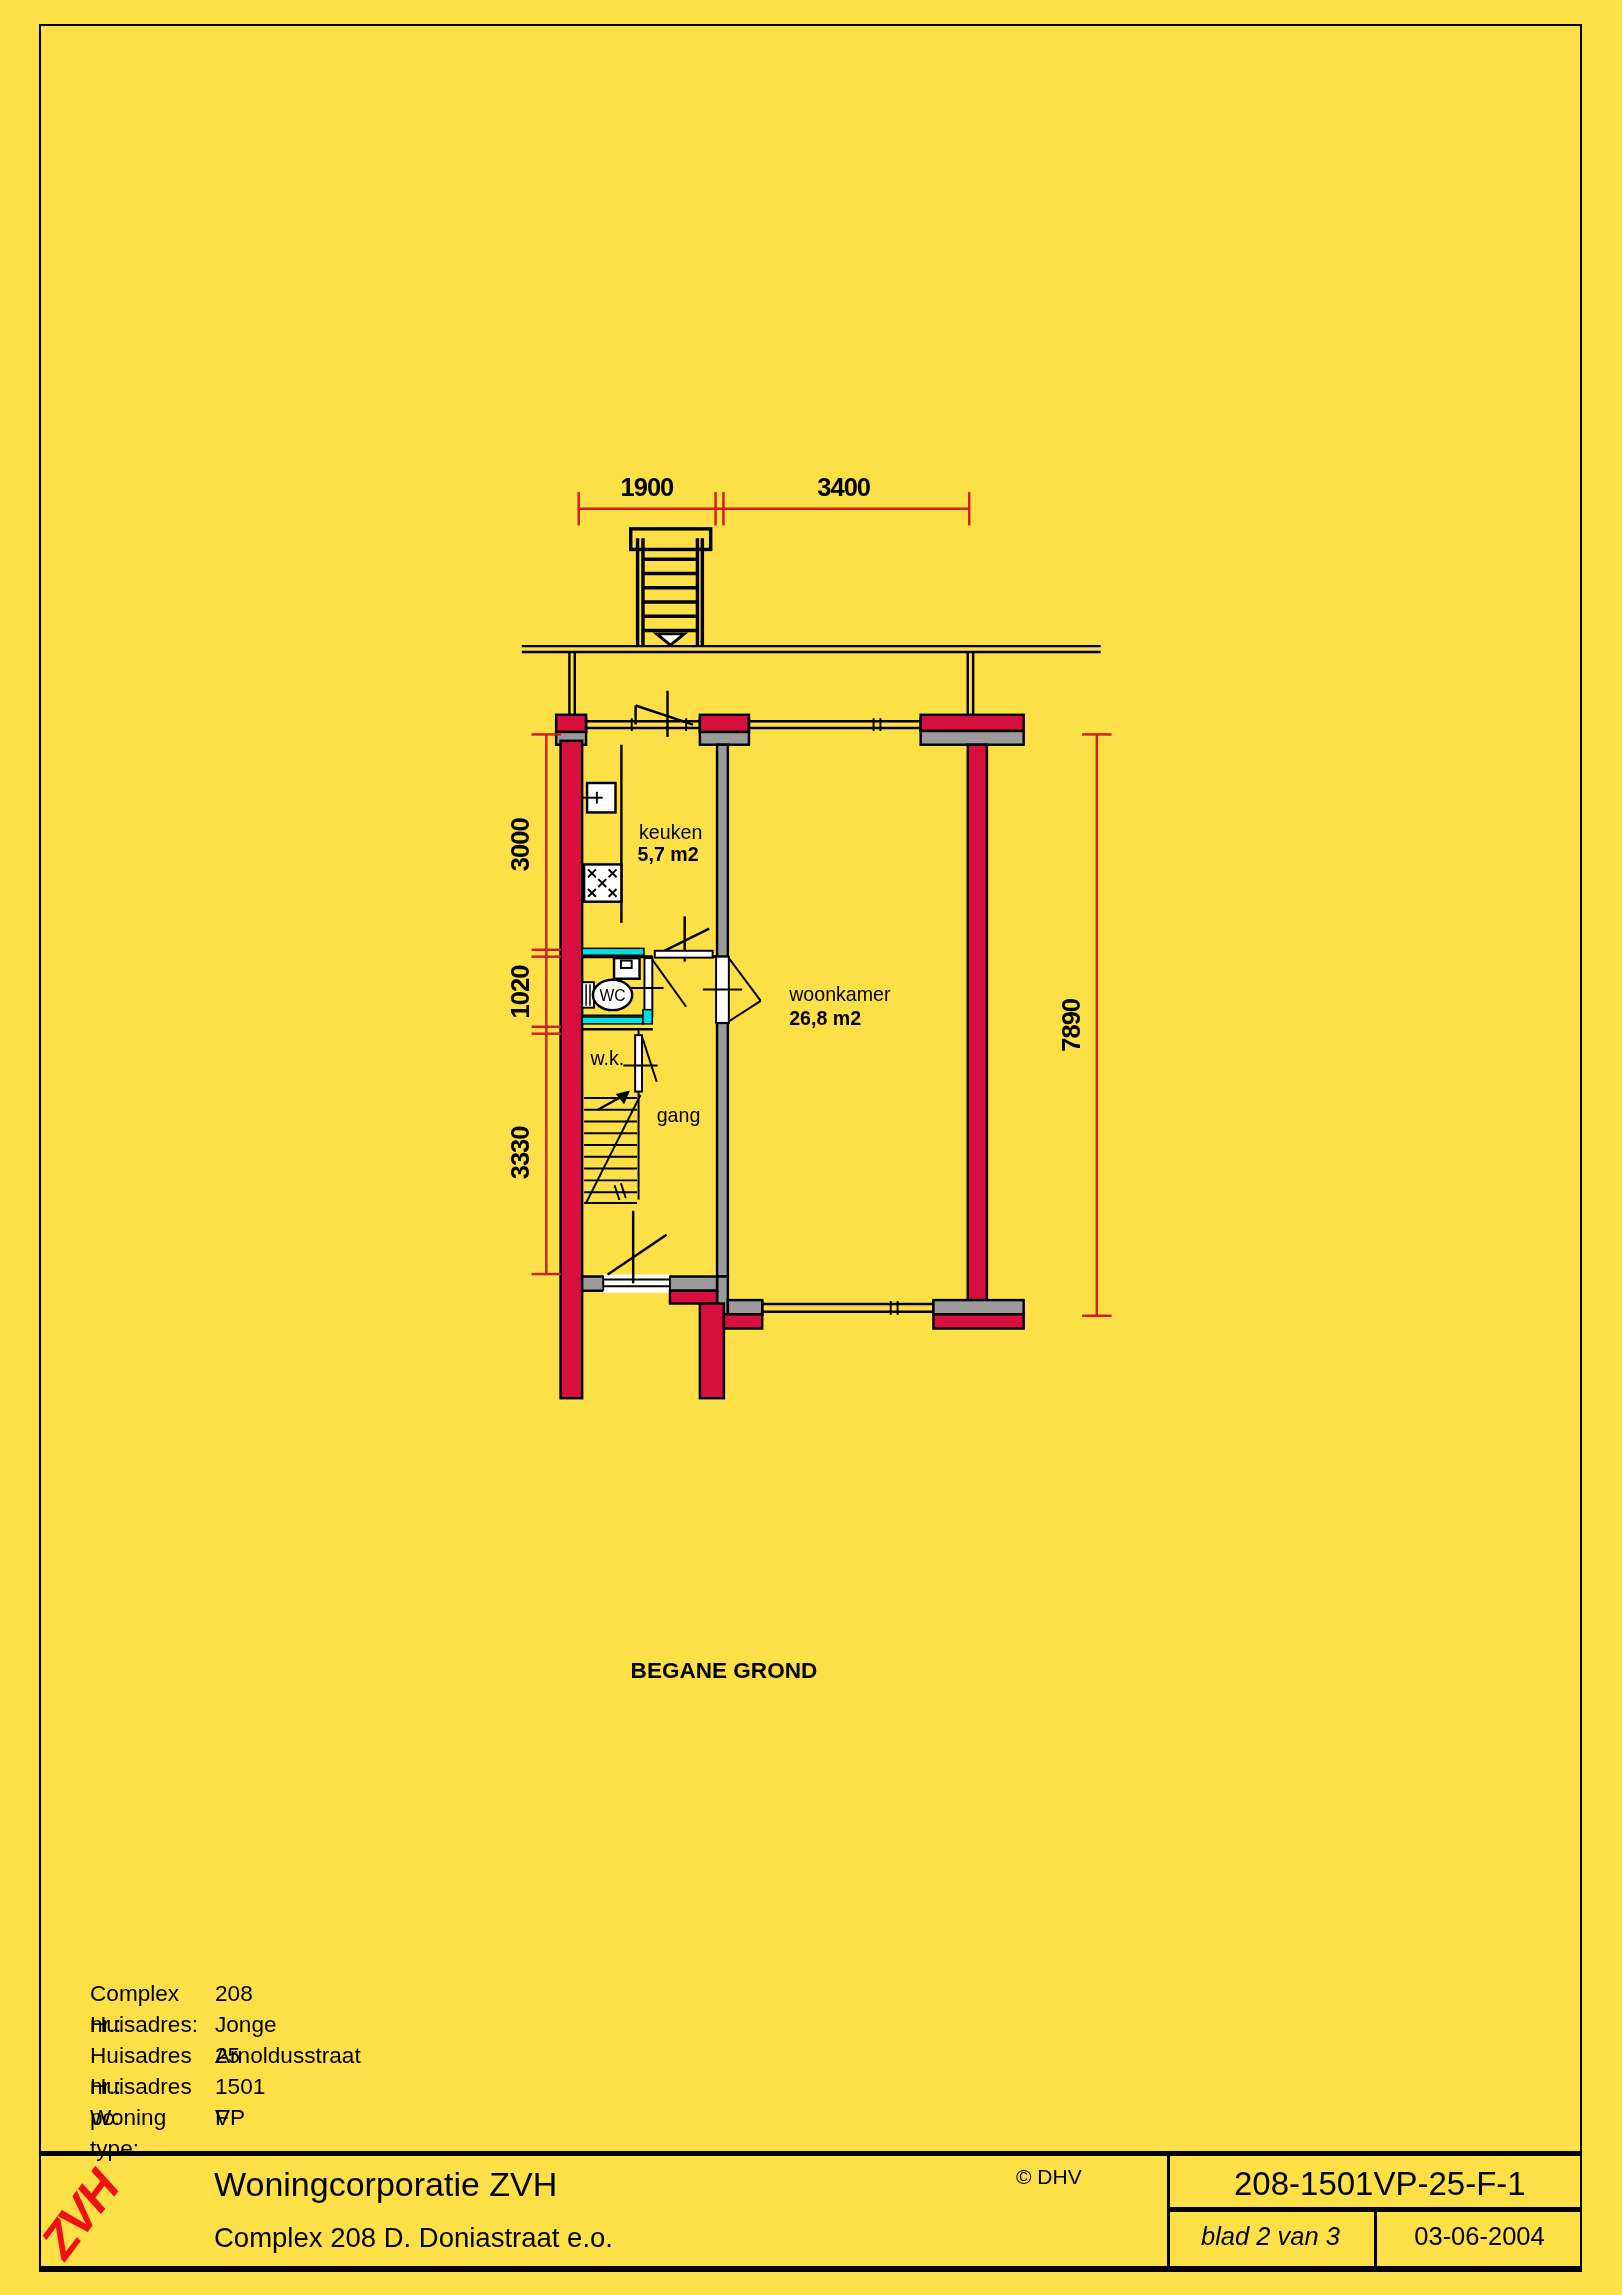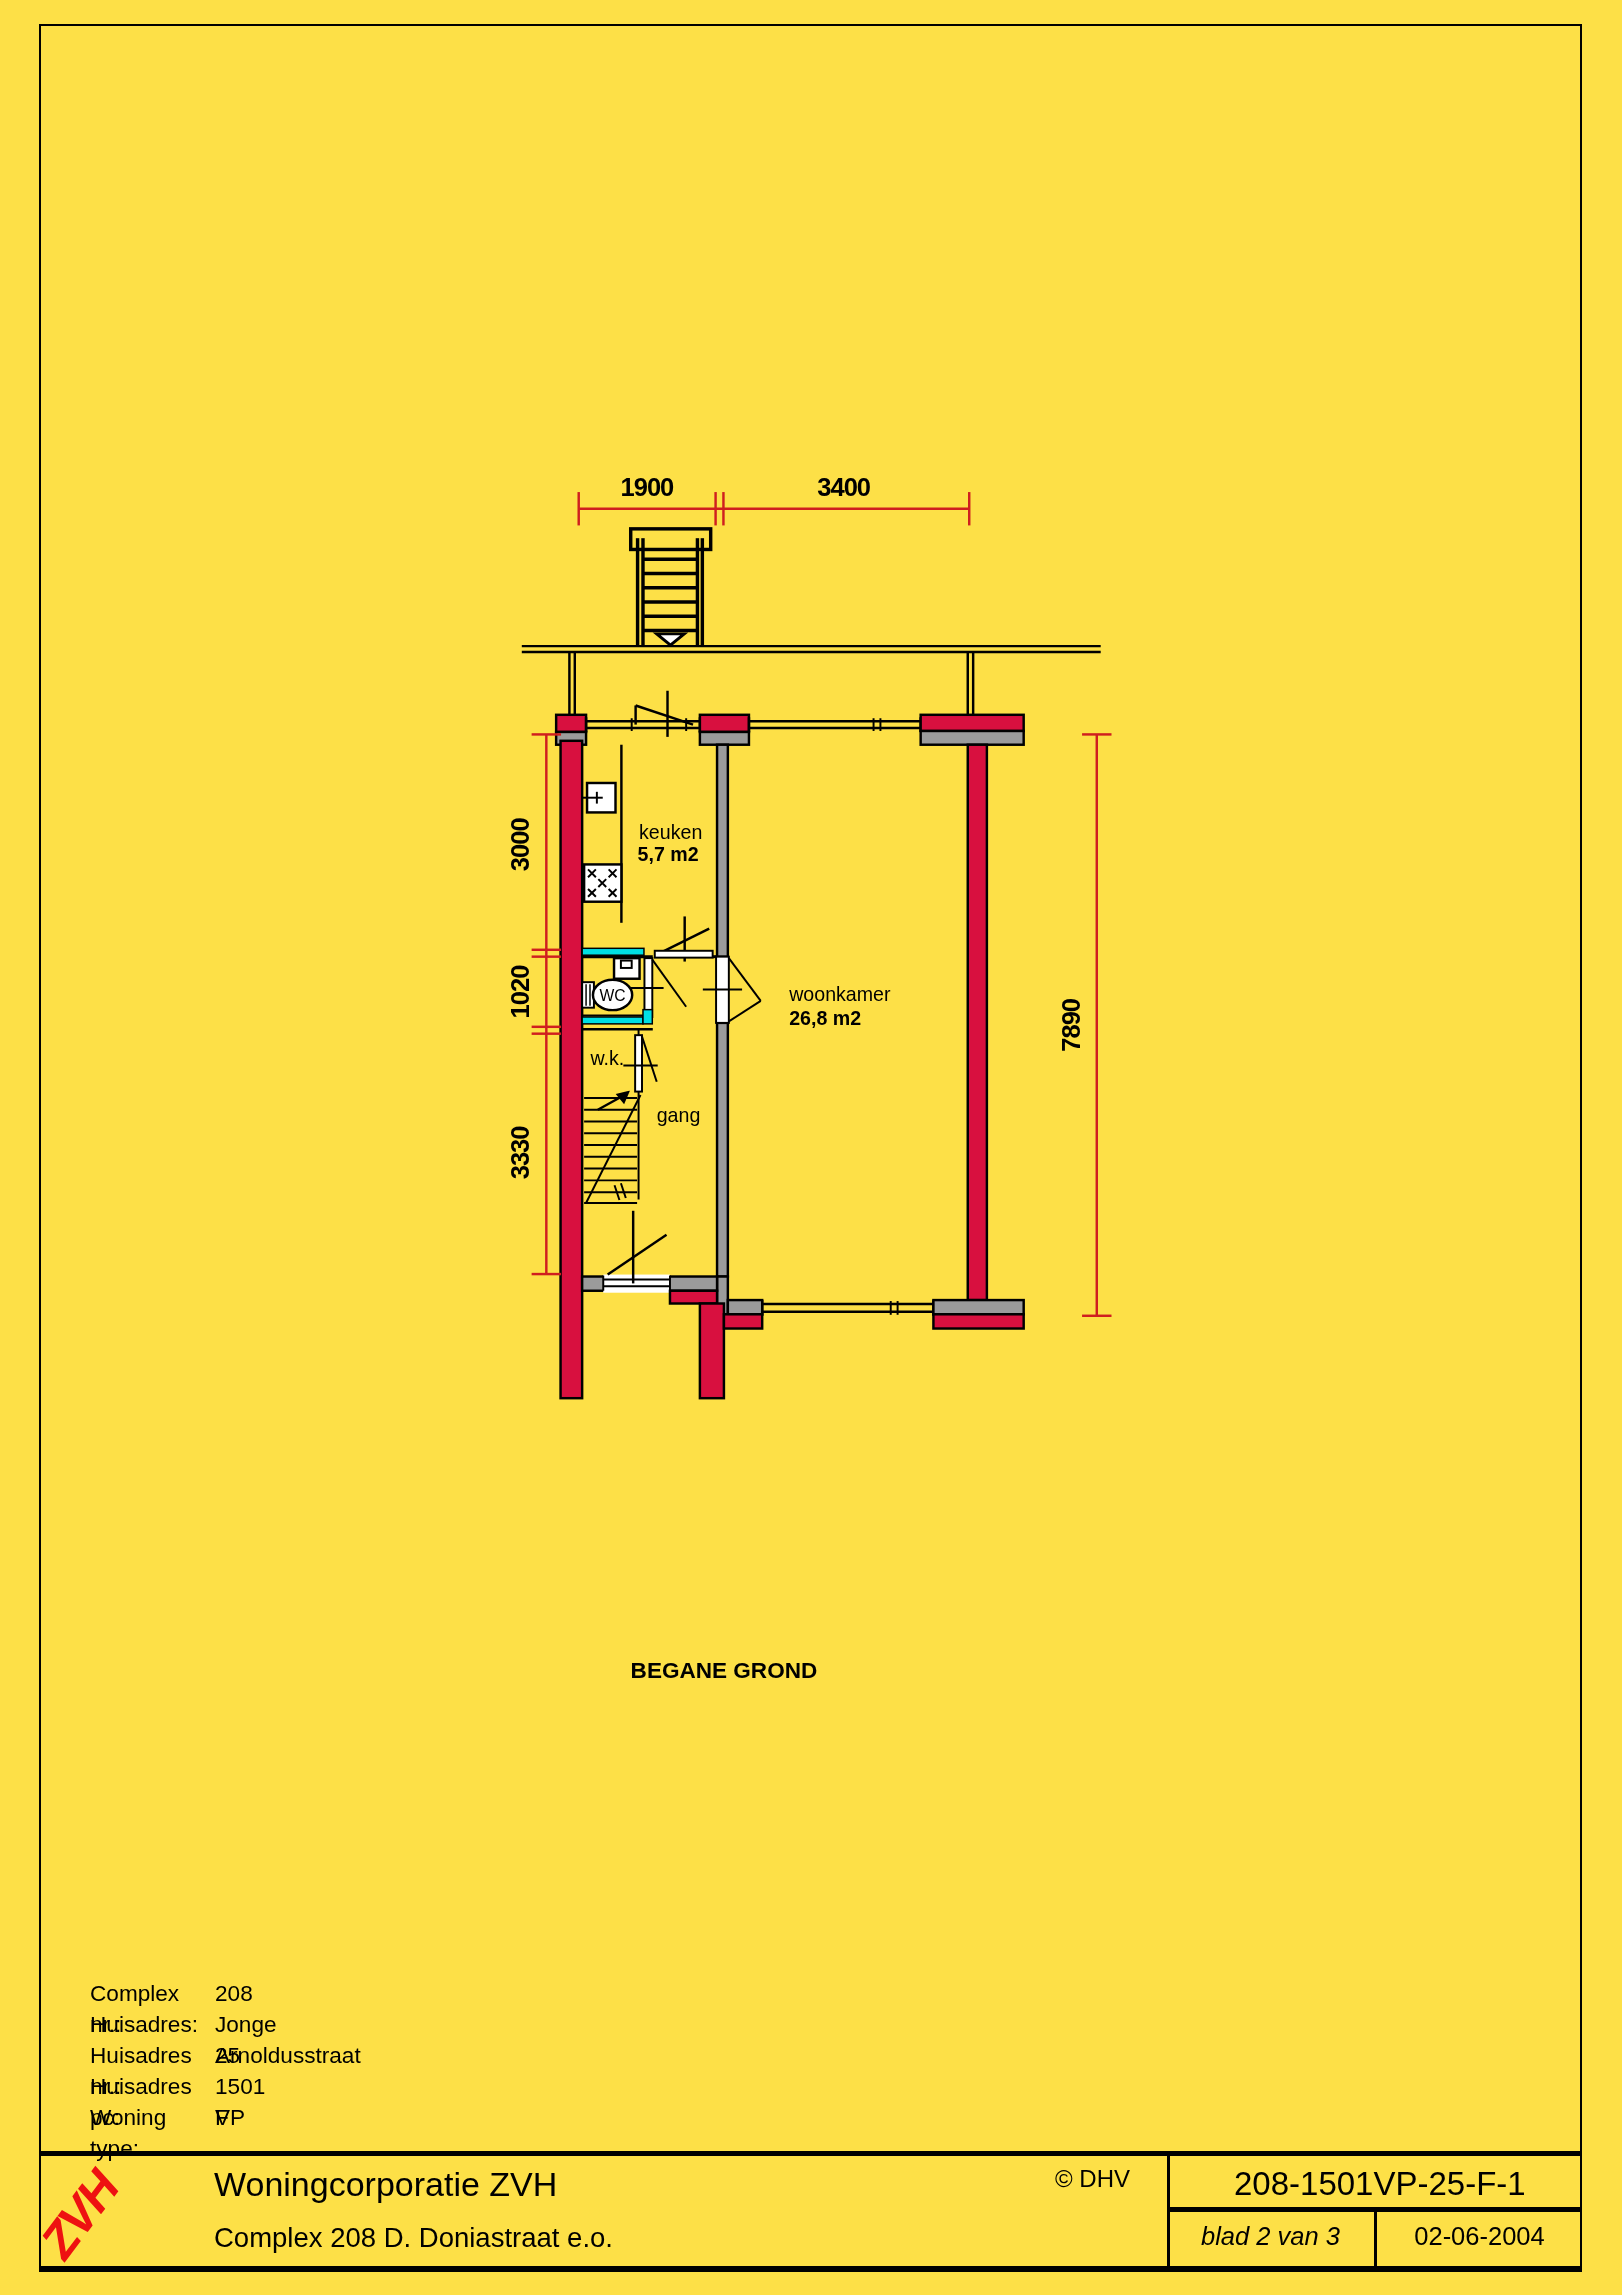--- a/index.html
+++ b/index.html
@@ -33,21 +33,21 @@
   .footer-bottomline{position:absolute;left:39px;top:2266px;width:1543px;height:6.4px;background:#000;}
   .fv1{position:absolute;left:1167px;top:2151px;width:3.4px;height:121px;background:#000;}
   .fh1{position:absolute;left:1167px;top:2207px;width:415px;height:4.9px;background:#000;}
   .fv2{position:absolute;left:1374px;top:2207px;width:3.4px;height:65px;background:#000;}
   .zvh-logo{position:absolute;left:19.6px;top:2158px;width:118px;height:113px;
         display:flex;align-items:center;justify-content:center;
         transform:rotate(-53deg);color:var(--logo-red);
         font-size:49px;font-weight:bold;font-style:italic;letter-spacing:-2px;}
   .f-company{position:absolute;left:214px;top:2165px;font-size:34px;}
   .f-project{position:absolute;left:214px;top:2222px;font-size:27.5px;}
-  .f-copy{position:absolute;left:1055px;top:2165px;width:108px;font-size:24px;}
+  .f-copy{position:absolute;left:1016px;top:2165px;width:108px;font-size:21px;}
   .f-code{position:absolute;left:1234px;top:2165px;font-size:33px;}
   .f-blad{position:absolute;left:1167px;top:2222px;width:207px;text-align:center;font-size:25.5px;font-style:italic;}
   .f-date{position:absolute;left:1377px;top:2222px;width:205px;text-align:center;font-size:25.5px;}
 </style>
 </head>
 <body>
 
 <div class="page">
 
   <svg class="plan" viewBox="0 0 3307 4678">
@@ -304,15 +304,15 @@
   <div class="fv1"></div>
   <div class="fh1"></div>
   <div class="fv2"></div>
 
   <div class="zvh-logo">ZVH</div>
   <div class="f-company">Woningcorporatie ZVH</div>
   <div class="f-project">Complex 208 D. Doniastraat e.o.</div>
   <div class="f-copy">© DHV</div>
   <div class="f-code">208-1501VP-25-F-1</div>
   <div class="f-blad">blad 2 van 3</div>
-  <div class="f-date">02-06-2004</div>
+  <div class="f-date">03-06-2004</div>
 </div>
 
 
 </body></html>

